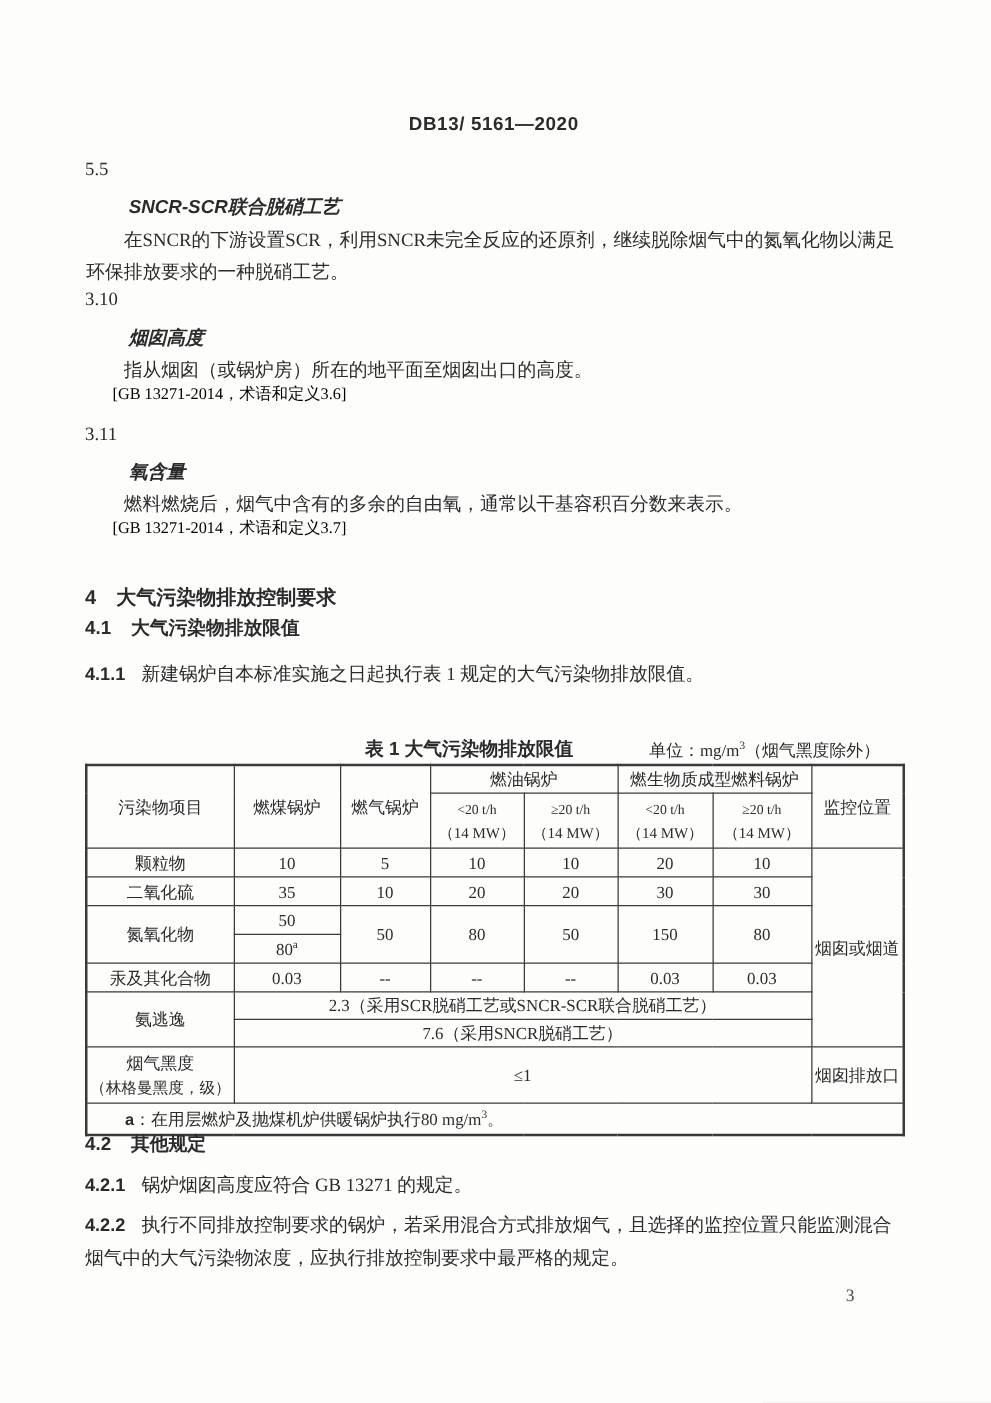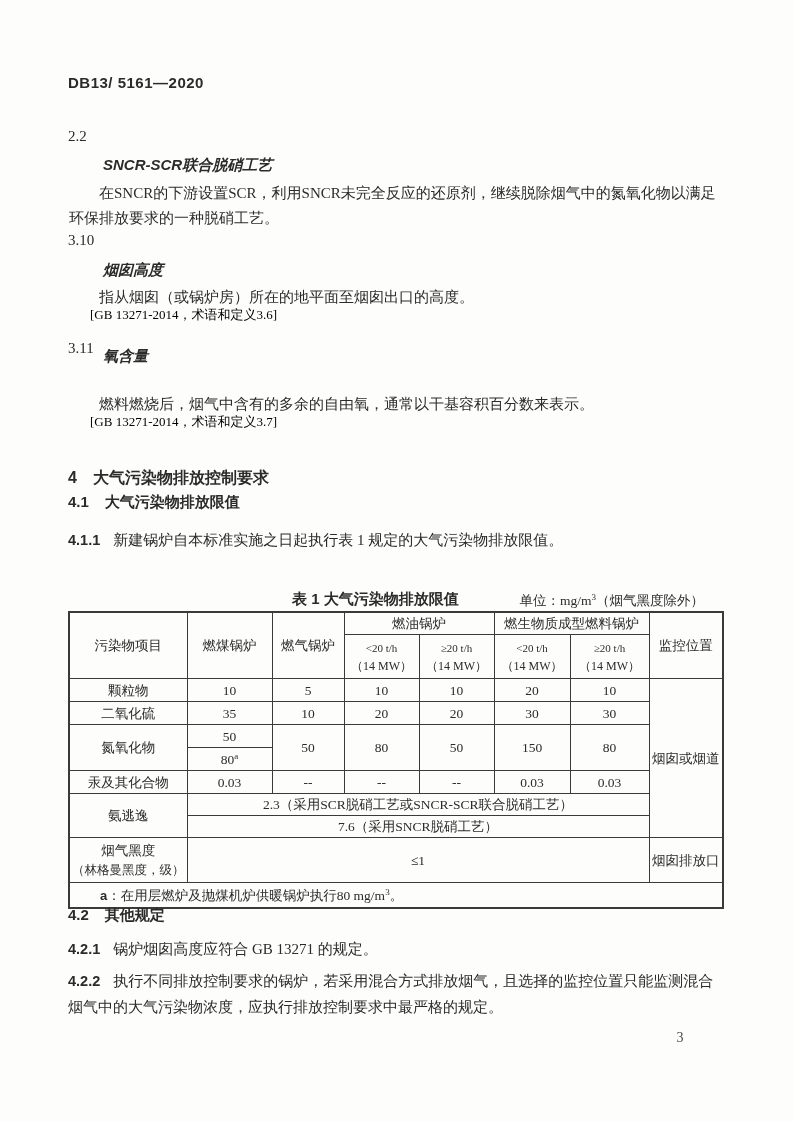--- a/index.html
+++ b/index.html
@@ -9,21 +9,21 @@
     height: 1122px;
     margin: 0 auto;
     background: #fdfdfc;
     font-family: "Liberation Serif", "DejaVu Serif", serif;
     color: #2b2b2b;
     overflow: hidden;
   }
   .abs { position: absolute; left: 68px; width: 654px; }
 
   .doc-code {
-    top: 74px; text-align: left;
+    top: 91px; text-align: center;
     font-family: "Liberation Sans", "DejaVu Sans", sans-serif;
     font-weight: bold; font-size: 15px; letter-spacing: 0.5px;
   }
   .clause-num { font-size: 15px; }
   .term {
     margin-left: 35px;
     font-family: "Liberation Sans", "DejaVu Sans", sans-serif;
     font-weight: bold; font-size: 15px; font-style: italic;
   }
   .body-text { font-size: 15px; line-height: 25px; text-indent: 2em; margin: 1px; }
@@ -82,31 +82,31 @@
 
   .page-num { top: 1030px; left: 640px; width: 80px; text-align: center; font-size: 14px; color: #4a4a4a; }
 </style>
 </head>
 <body>
 
 <div class="page">
 
   <div class="abs doc-code">DB13/ 5161—2020</div>
 
-  <div class="abs clause-num" style="top:128px;">2.2</div>
+  <div class="abs clause-num" style="top:128px;">5.5</div>
   <div class="abs term" style="top:156px;">SNCR-SCR联合脱硝工艺</div>
   <p class="abs body-text" style="top:180px;">在SNCR的下游设置SCR，利用SNCR未完全反应的还原剂，继续脱除烟气中的氮氧化物以满足环保排放要求的一种脱硝工艺。</p>
 
   <div class="abs clause-num" style="top:232px;">3.10</div>
   <div class="abs term" style="top:261px;">烟囱高度</div>
   <p class="abs body-text" style="top:284px;">指从烟囱（或锅炉房）所在的地平面至烟囱出口的高度。</p>
   <div class="abs src-ref" style="top:306px;">[GB 13271-2014，术语和定义3.6]</div>
 
   <div class="abs clause-num" style="top:340px;">3.11</div>
-  <div class="abs term" style="top:347px;">氧含量</div>
+  <div class="abs term" style="top:368px;">氧含量</div>
   <p class="abs body-text" style="top:391px;">燃料燃烧后，烟气中含有的多余的自由氧，通常以干基容积百分数来表示。</p>
   <div class="abs src-ref" style="top:413px;">[GB 13271-2014，术语和定义3.7]</div>
 
   <div class="abs h-main" style="top:456px;margin-top:12px;">
     <span class="num">4</span><span>大气污染物排放控制要求</span>
   </div>
 
   <div class="abs h-sub" style="top:493px;">
     <span class="num">4.1</span><span>大气污染物排放限值</span>
   </div>

